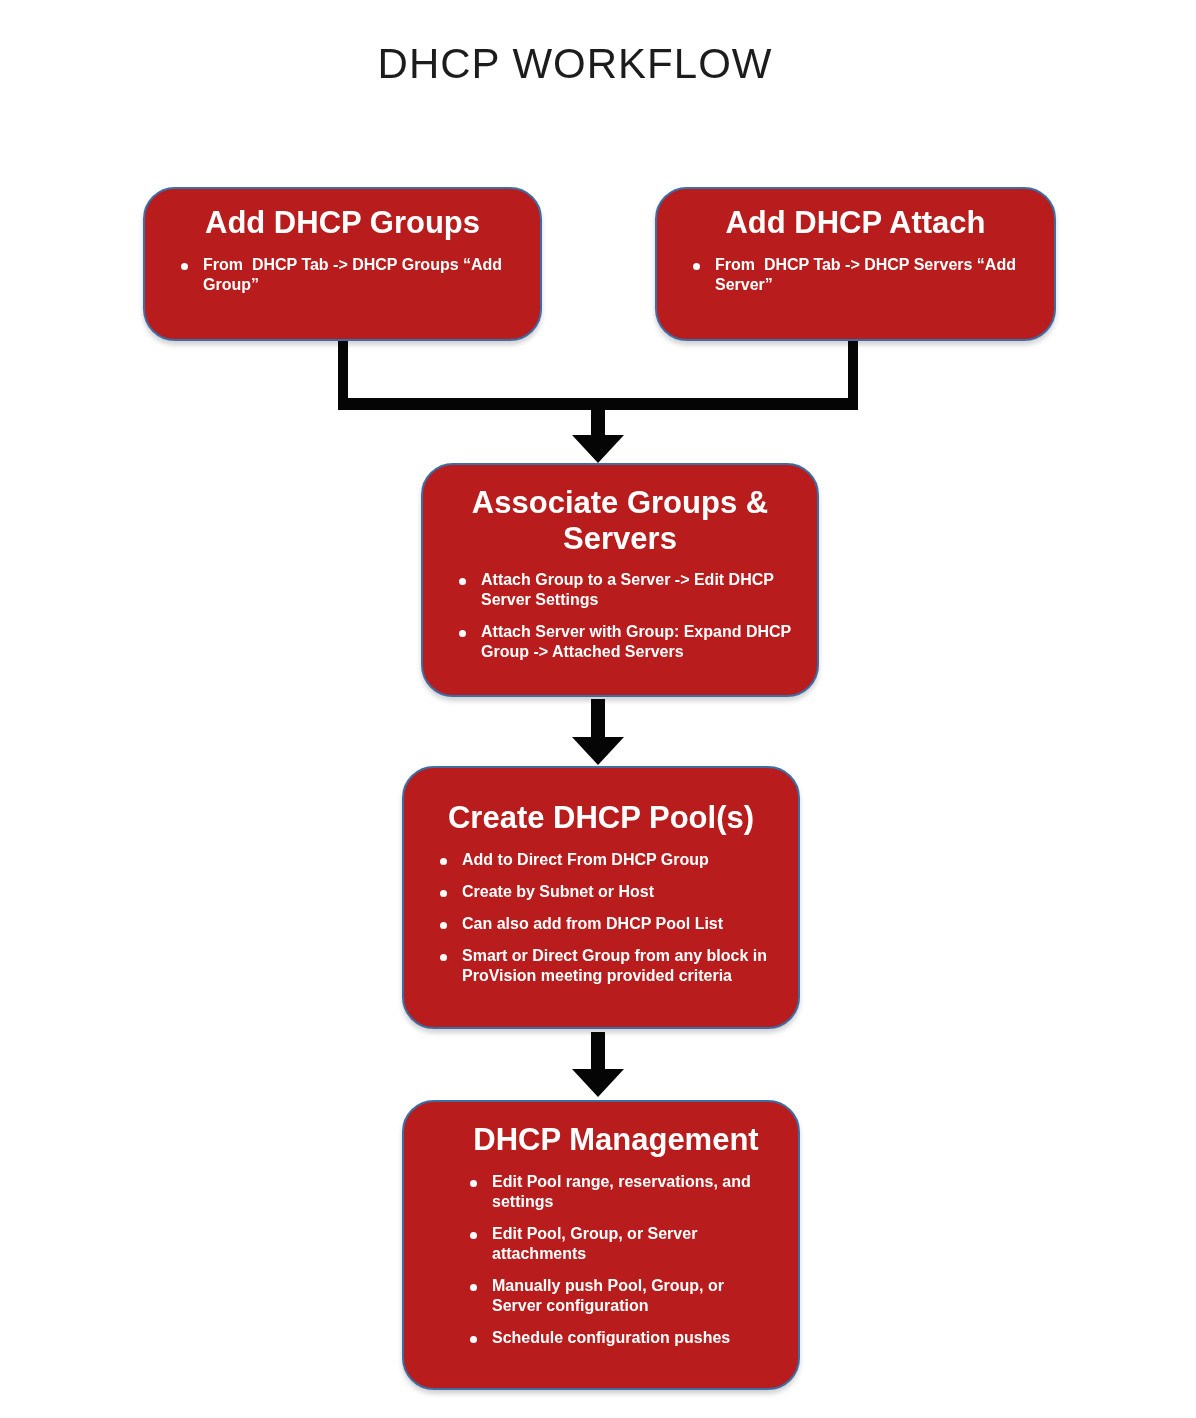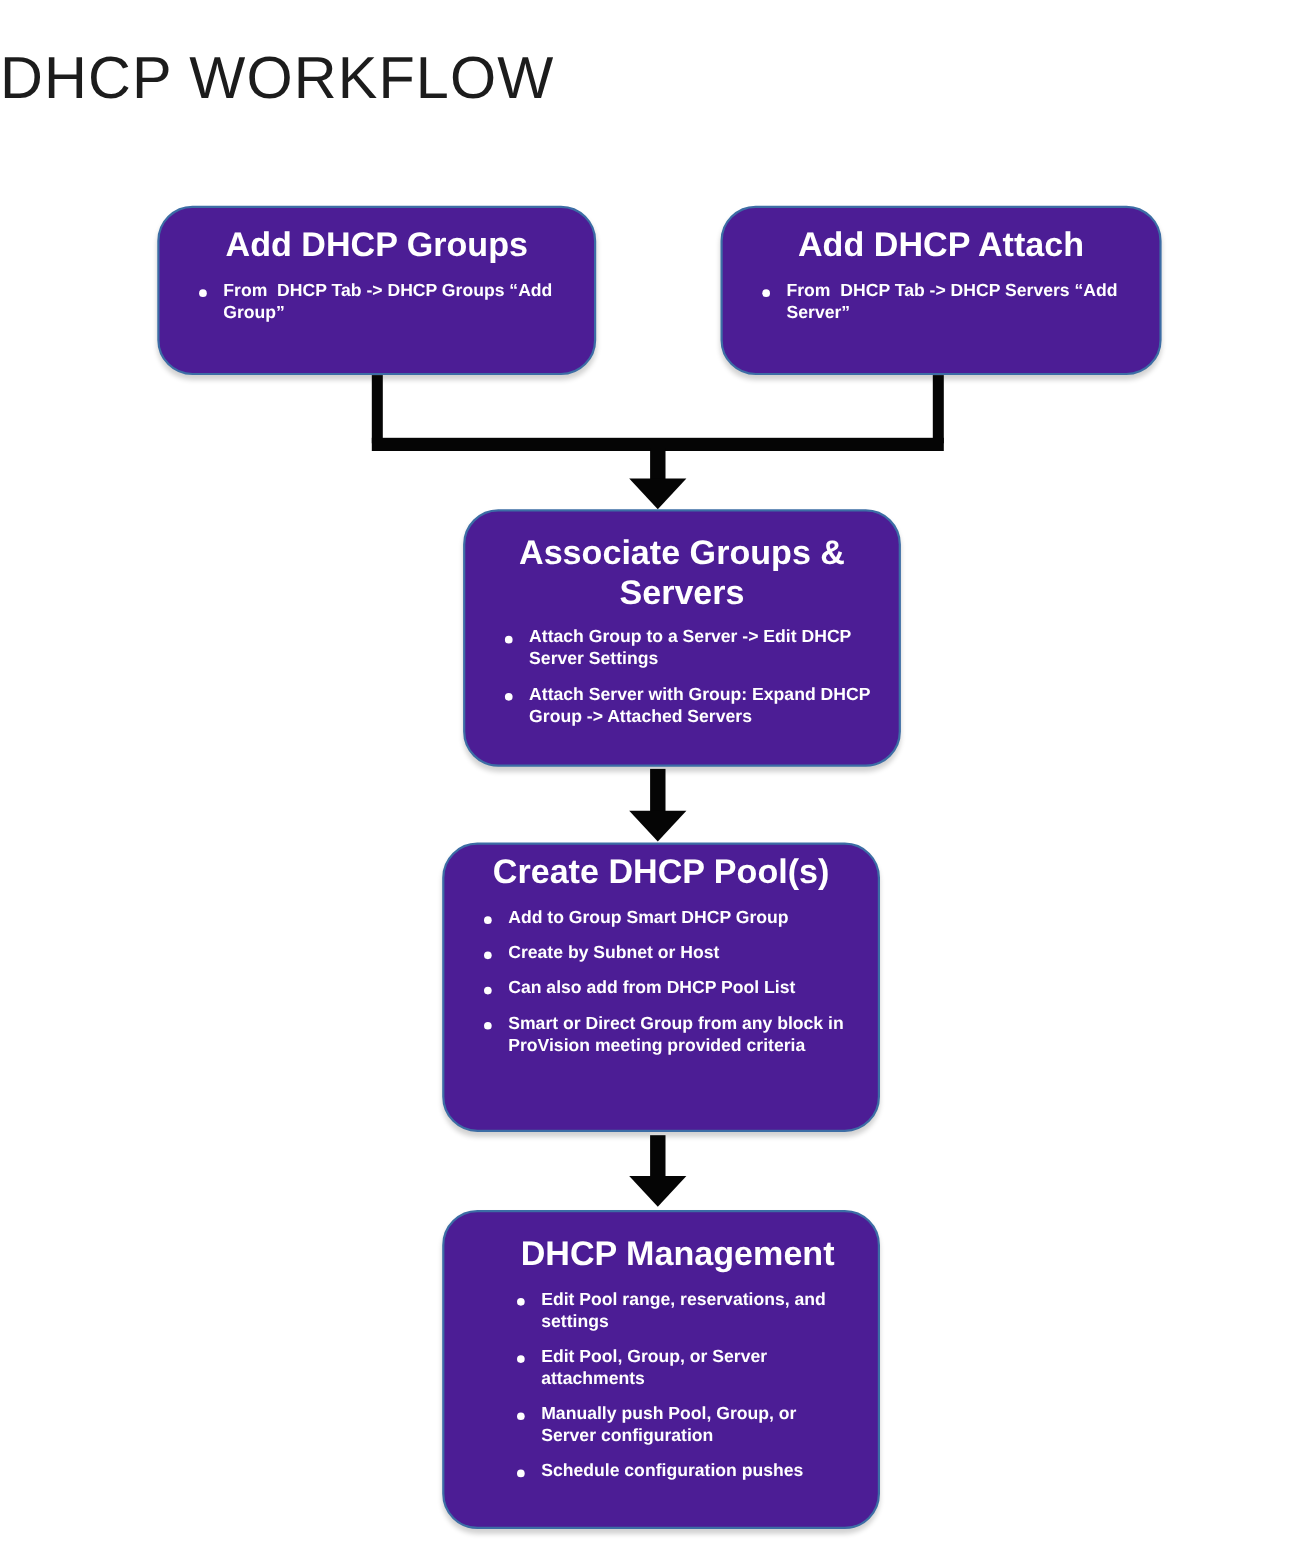--- a/index.html
+++ b/index.html
@@ -13,29 +13,29 @@
     width: 1196px;
     height: 1418px;
     background: #ffffff;
     overflow: hidden;
   }
   .page-title {
     position: absolute;
     left: 0;
     top: 40px;
     width: 1150px;
-    text-align: left;
-    font-size: 54px;
+    text-align: center;
+    font-size: 42px;
     font-weight: 400;
     letter-spacing: 1px;
     color: #1c1c1c;
   }
   .node {
     position: absolute;
-    background: #4c1d95;
+    background: #b91c1c;
     border: 2px solid #3c6da5;
     border-radius: 32px;
     box-sizing: border-box;
     color: #ffffff;
     box-shadow: 0 4px 5px rgba(0,0,0,0.18);
     padding: 16px 18px 10px 18px;
   }
   .node-title {
     margin: 0;
     text-align: center;
@@ -65,21 +65,21 @@
     top: 8px;
     width: 7px;
     height: 7px;
     border-radius: 50%;
     background: #ffffff;
   }
   
   .node-groups   { left: 143px; top: 187px; width: 399px; height: 154px; }
   .node-servers  { left: 655px; top: 187px; width: 401px; height: 154px; }
   .node-assoc    { left: 402px; top: 463px; width: 398px; height: 234px; padding-top: 20px; margin-left: 19px; }
-  .node-pools    { left: 402px; top: 766px; width: 398px; height: 263px; padding-top: 7px; }
+  .node-pools    { left: 402px; top: 766px; width: 398px; height: 263px; padding-top: 32px; }
   .node-mgmt     { left: 402px; top: 1100px; width: 398px; height: 290px; padding-top: 20px; padding-left: 48px; }
 
   
   .conn {
     position: absolute;
     background: #050505;
   }
   .conn-left-drop  { left: 338px; top: 341px; width: 10px; height: 62px; }
   .conn-right-drop { left: 848px; top: 341px; width: 10px; height: 62px; }
   .conn-hbar       { left: 338px; top: 398px; width: 520px; height: 12px; }
@@ -132,21 +132,21 @@
       <li class="bullet">Attach Server with Group: Expand DHCP Group -&gt; Attached Servers</li>
     </ul>
   </section>
 
   <div class="conn conn-stem2"></div>
   <div class="tri tri2"></div>
 
   <section class="node node-pools">
     <h2 class="node-title">Create DHCP Pool(s)</h2>
     <ul class="bullets">
-      <li class="bullet">Add to Group Smart DHCP Group</li>
+      <li class="bullet">Add to Direct From DHCP Group</li>
       <li class="bullet">Create by Subnet or Host</li>
       <li class="bullet">Can also add from DHCP Pool List</li>
       <li class="bullet">Smart or Direct Group from any block in ProVision meeting provided criteria</li>
     </ul>
   </section>
 
   <div class="conn conn-stem3"></div>
   <div class="tri tri3"></div>
 
   <section class="node node-mgmt">

